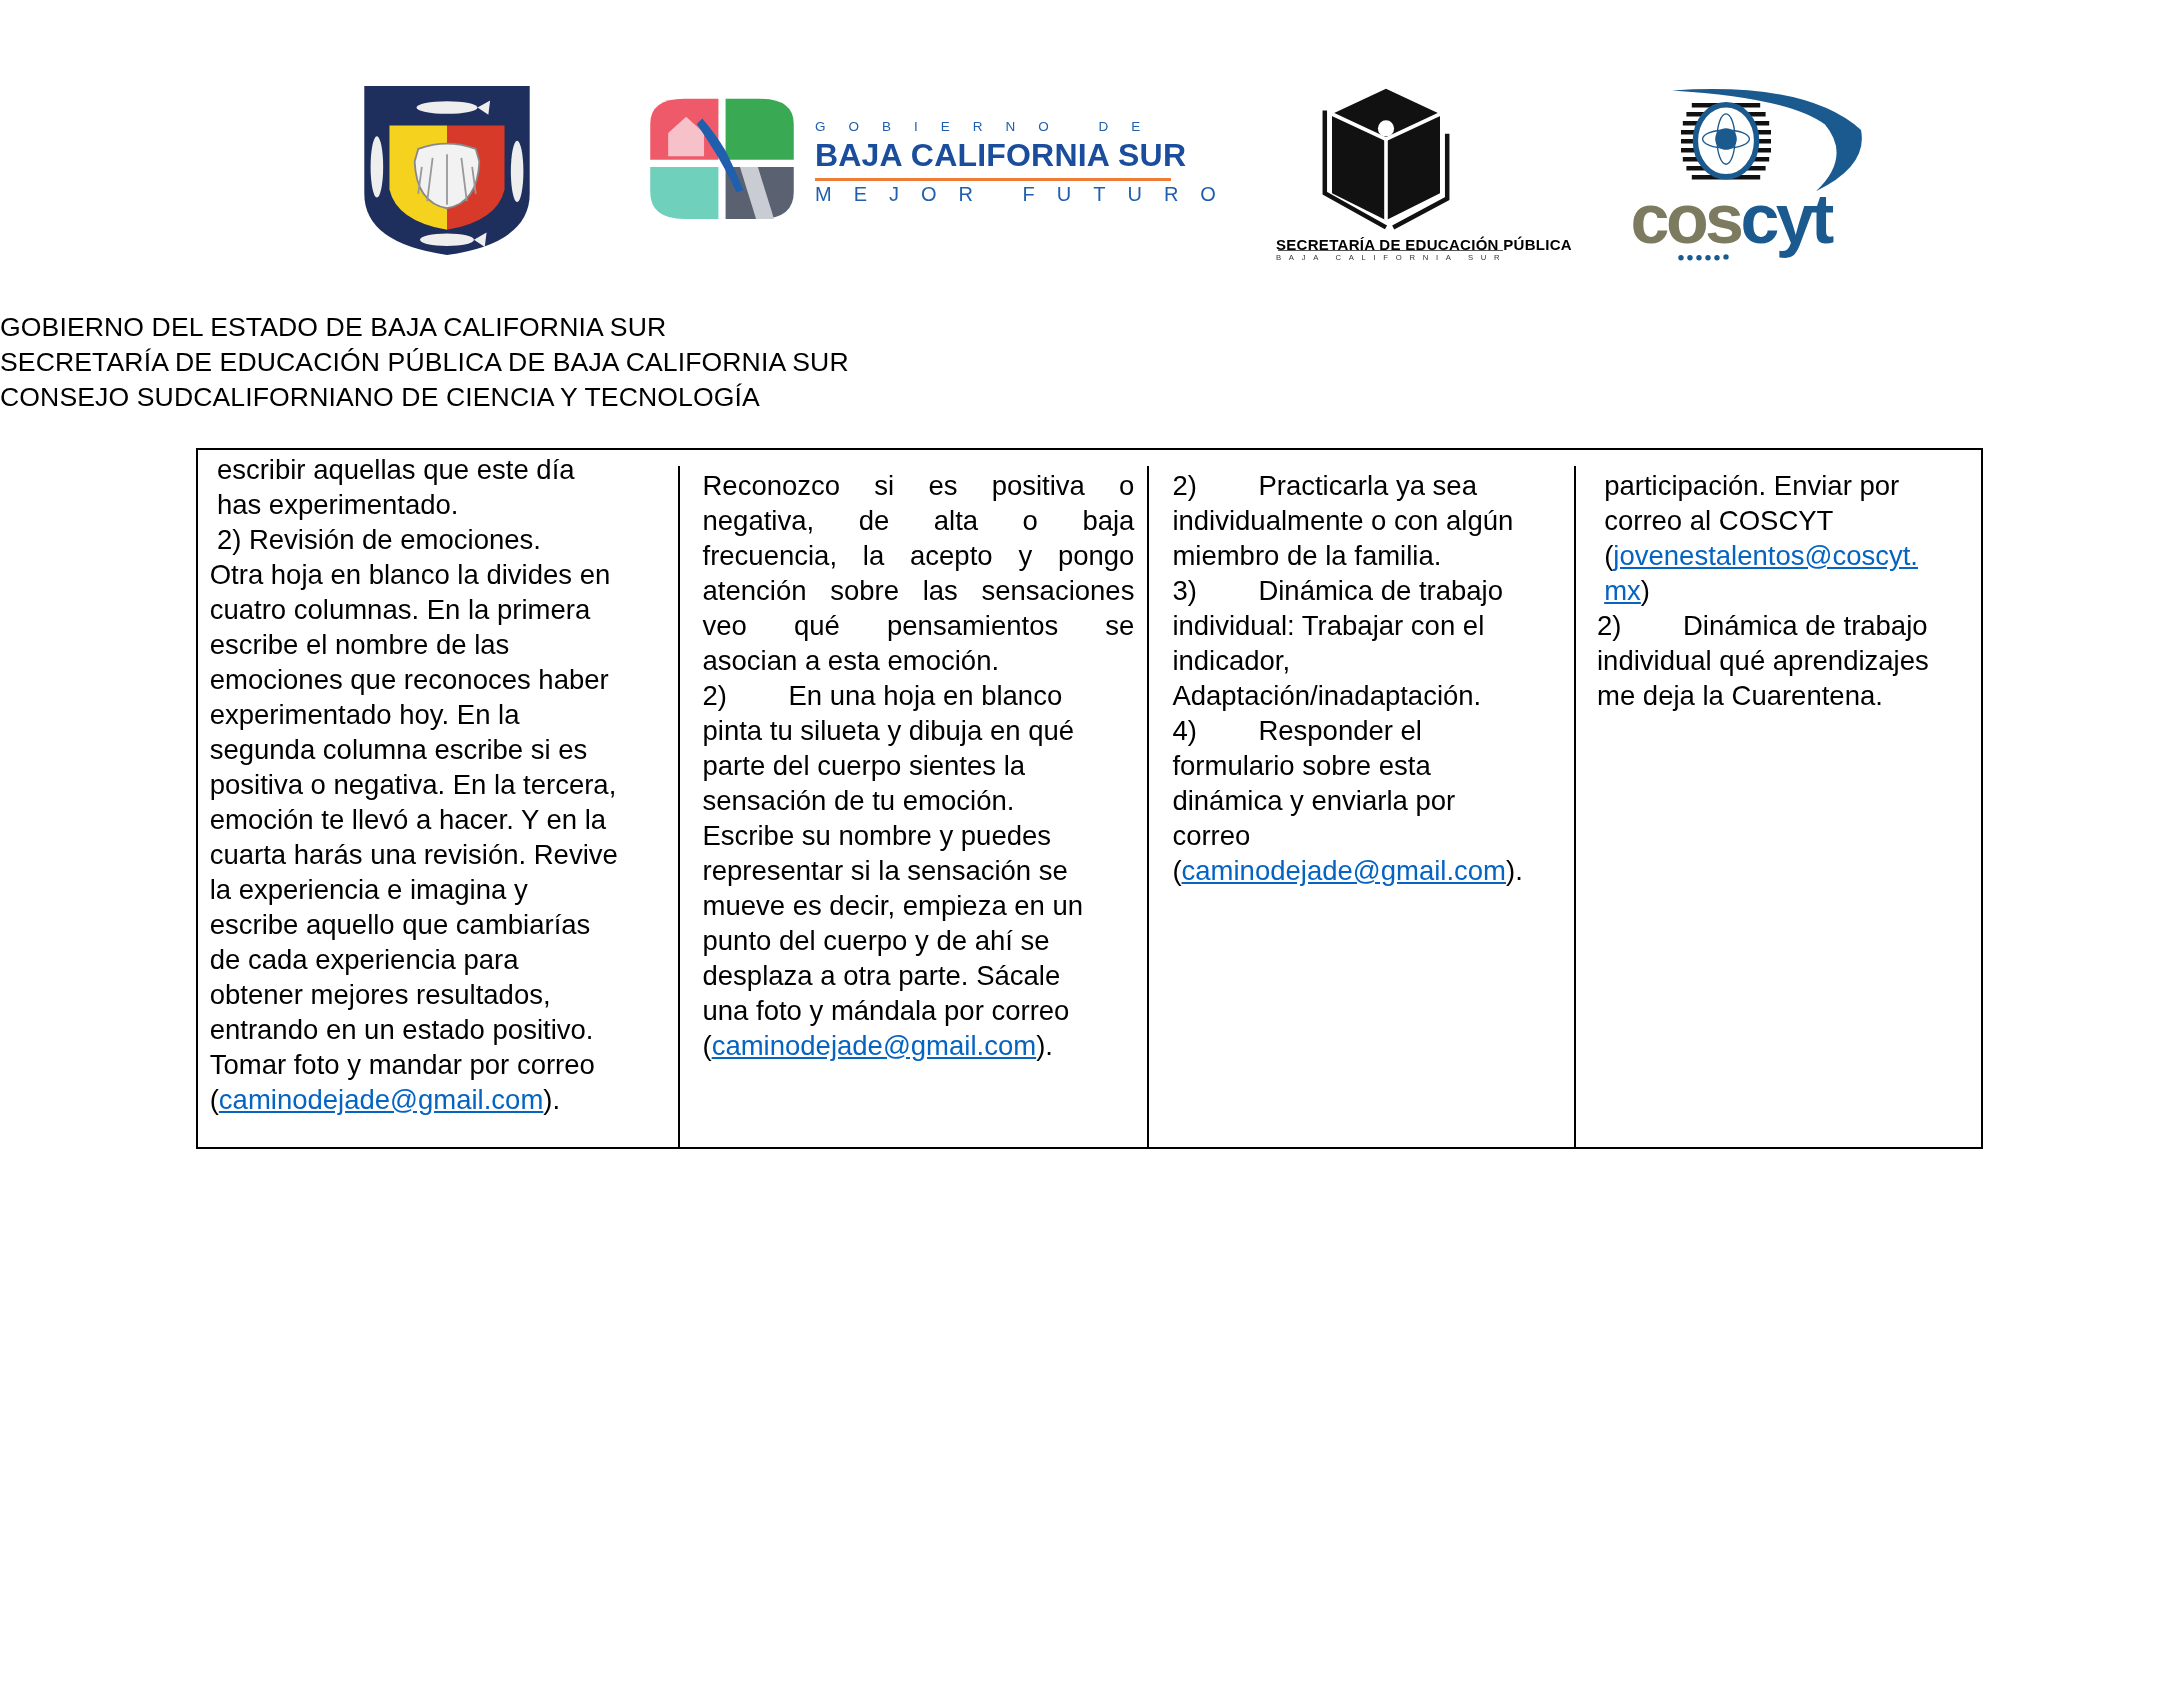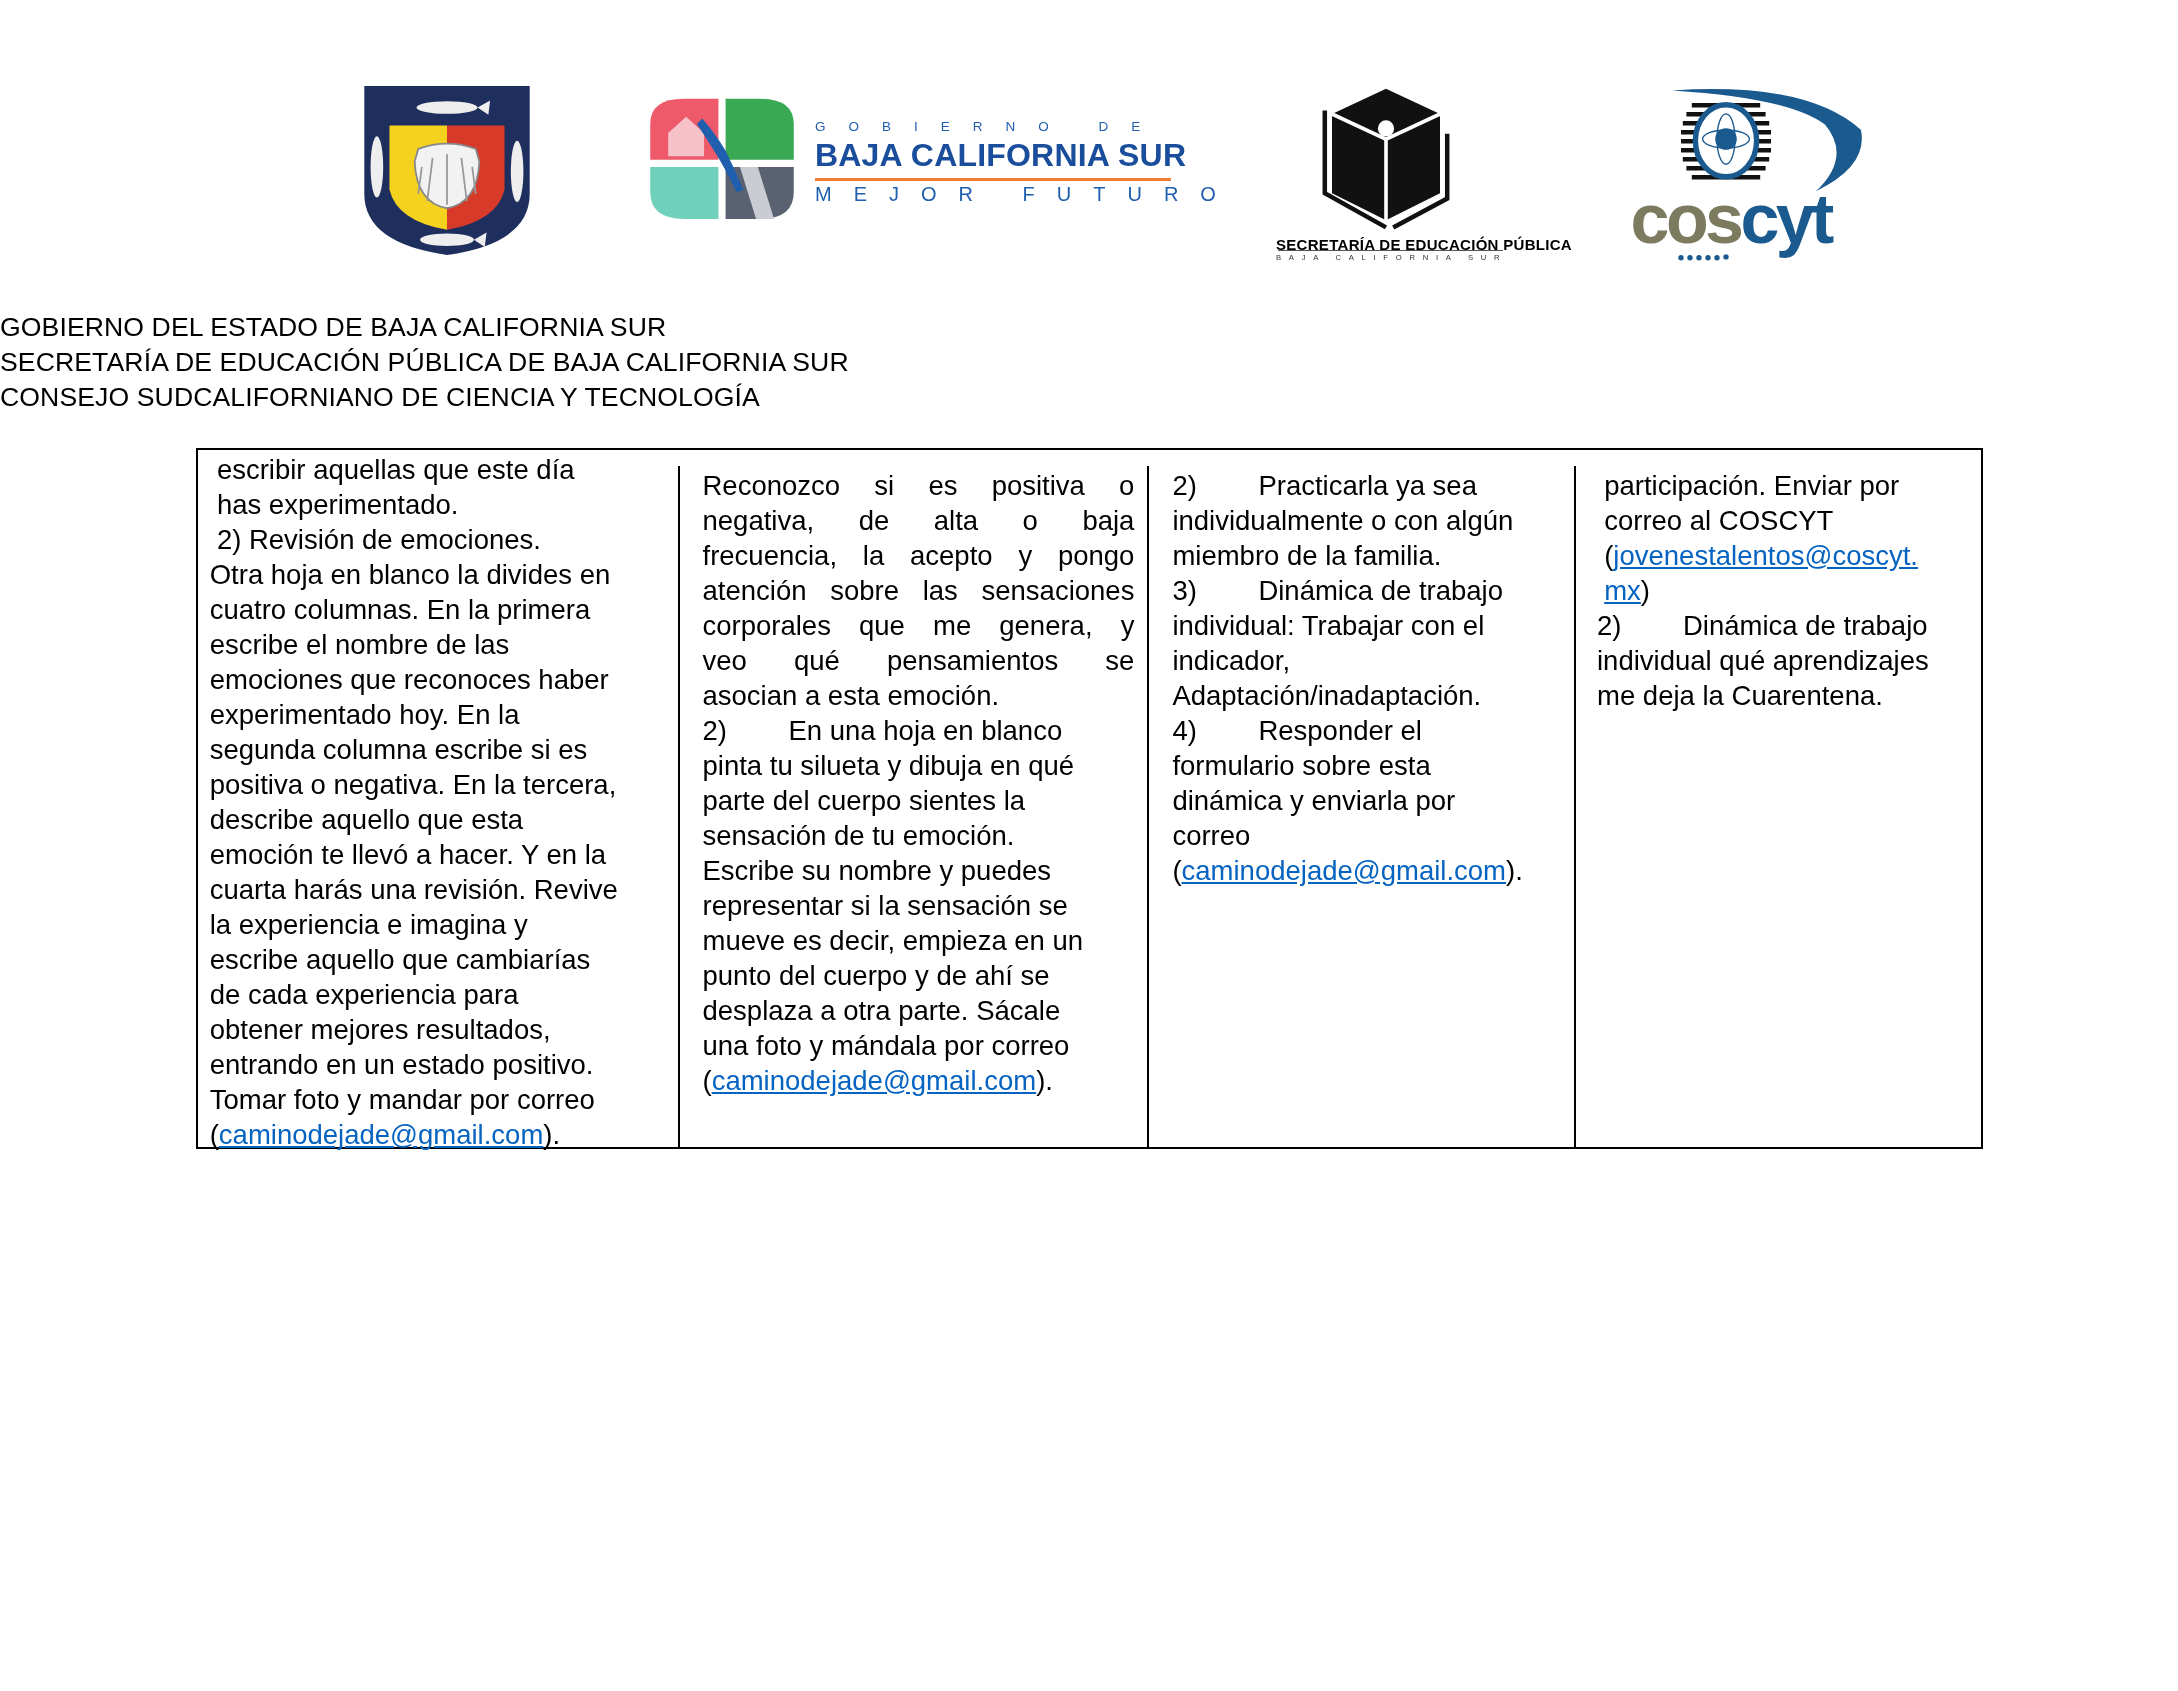--- a/index.html
+++ b/index.html
@@ -150,38 +150,36 @@
     <span class="line ind">escribir aquellas que este día</span>
     <span class="line ind">has experimentado.</span>
     <span class="line ind">2)  Revisión de emociones.</span>
     <span class="line">Otra hoja en blanco la divides en</span>
     <span class="line">cuatro columnas. En la primera</span>
     <span class="line">escribe el nombre de las</span>
     <span class="line">emociones que reconoces haber</span>
     <span class="line">experimentado hoy. En la</span>
     <span class="line">segunda columna escribe si es</span>
     <span class="line">positiva o negativa. En la tercera,</span>
-    <span class="line">describe aquello que esta</span>
     <span class="line">emoción te llevó a hacer. Y en la</span>
     <span class="line">cuarta harás una revisión. Revive</span>
     <span class="line">la experiencia e imagina y</span>
     <span class="line">escribe aquello que cambiarías</span>
     <span class="line">de cada experiencia para</span>
     <span class="line">obtener mejores resultados,</span>
     <span class="line">entrando en un estado positivo.</span>
     <span class="line">Tomar foto y mandar por correo</span>
     <span class="line"><span>(</span><a class="link">caminodejade@gmail.com</a><span>).</span></span>
   </div>
 
   <div class="col" id="col-2">
     <span class="line just">Reconozco si es positiva o</span>
     <span class="line just">negativa, de alta o baja</span>
     <span class="line just">frecuencia, la acepto y pongo</span>
     <span class="line just">atención sobre las sensaciones</span>
-    <span class="line just">corporales  que me genera, y</span>
     <span class="line just">veo qué pensamientos se</span>
     <span class="line">asocian a esta emoción.</span>
     <span class="line"><span class="tab">2)</span><span>En una hoja en blanco</span></span>
     <span class="line">pinta tu silueta y dibuja en qué</span>
     <span class="line">parte del cuerpo sientes la</span>
     <span class="line">sensación de tu emoción.</span>
     <span class="line">Escribe su nombre y puedes</span>
     <span class="line">representar si la sensación se</span>
     <span class="line">mueve es decir, empieza en un</span>
     <span class="line">punto del cuerpo y de ahí se</span>

